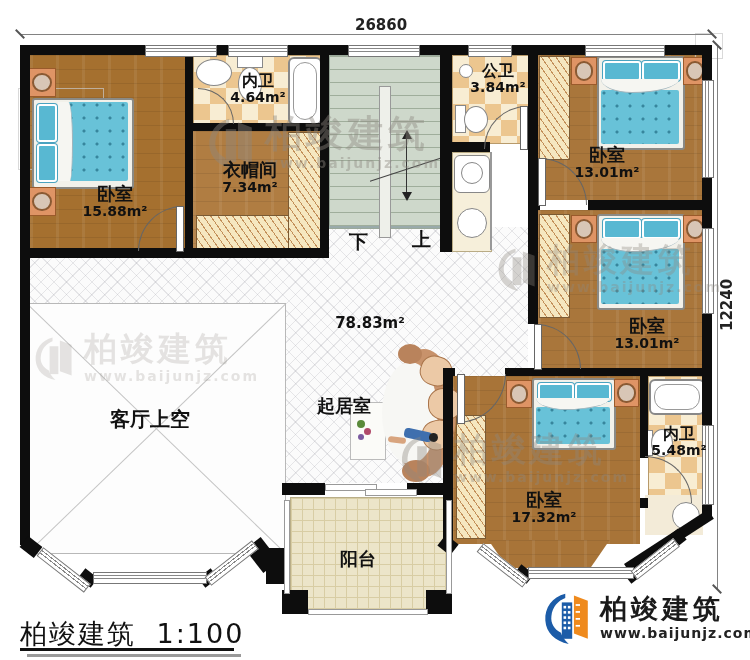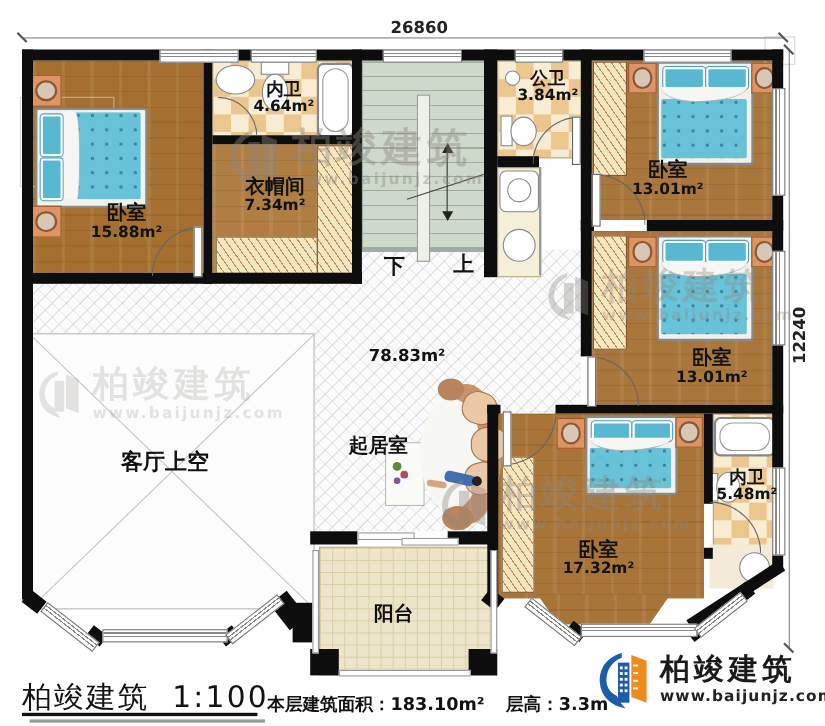--- a/index.html
+++ b/index.html
@@ -368,24 +368,20 @@
     <div class="wm-url">www.baijunjz.com</div>
       </div>
   </div>
 
   <div class="ftitle">
     <span>柏竣建筑</span>
     <span style="margin-left:10px;">1:100</span>
   </div>
   <div class="fline1"></div>
   <div class="fline2"></div>
-  <div class="fnote">
-    <span>本层建筑面积：</span><span>183.10m²</span>
-    <span style="margin-left:14px;">层高：</span><span>3.3m</span>
-  </div>
   <div class="logo">
     <svg width="52" height="56" viewBox="0 0 60 64">
       <path d="M28 4C13 8 4 20 5 35c1 14 11 24 27 27-5-5-8-9-9-13-8-4-12-11-11-19C13 19 20 12 28 9Z" fill="#1c5ca8"></path>
       <rect x="24" y="14" width="12" height="42" fill="#1c5ca8"></rect>
       <g fill="#fff">
           <rect x="26" y="18" width="3" height="3"></rect>
           <rect x="31" y="18" width="3" height="3"></rect>
           <rect x="26" y="24" width="3" height="3"></rect>
           <rect x="31" y="24" width="3" height="3"></rect>
           <rect x="26" y="30" width="3" height="3"></rect>

